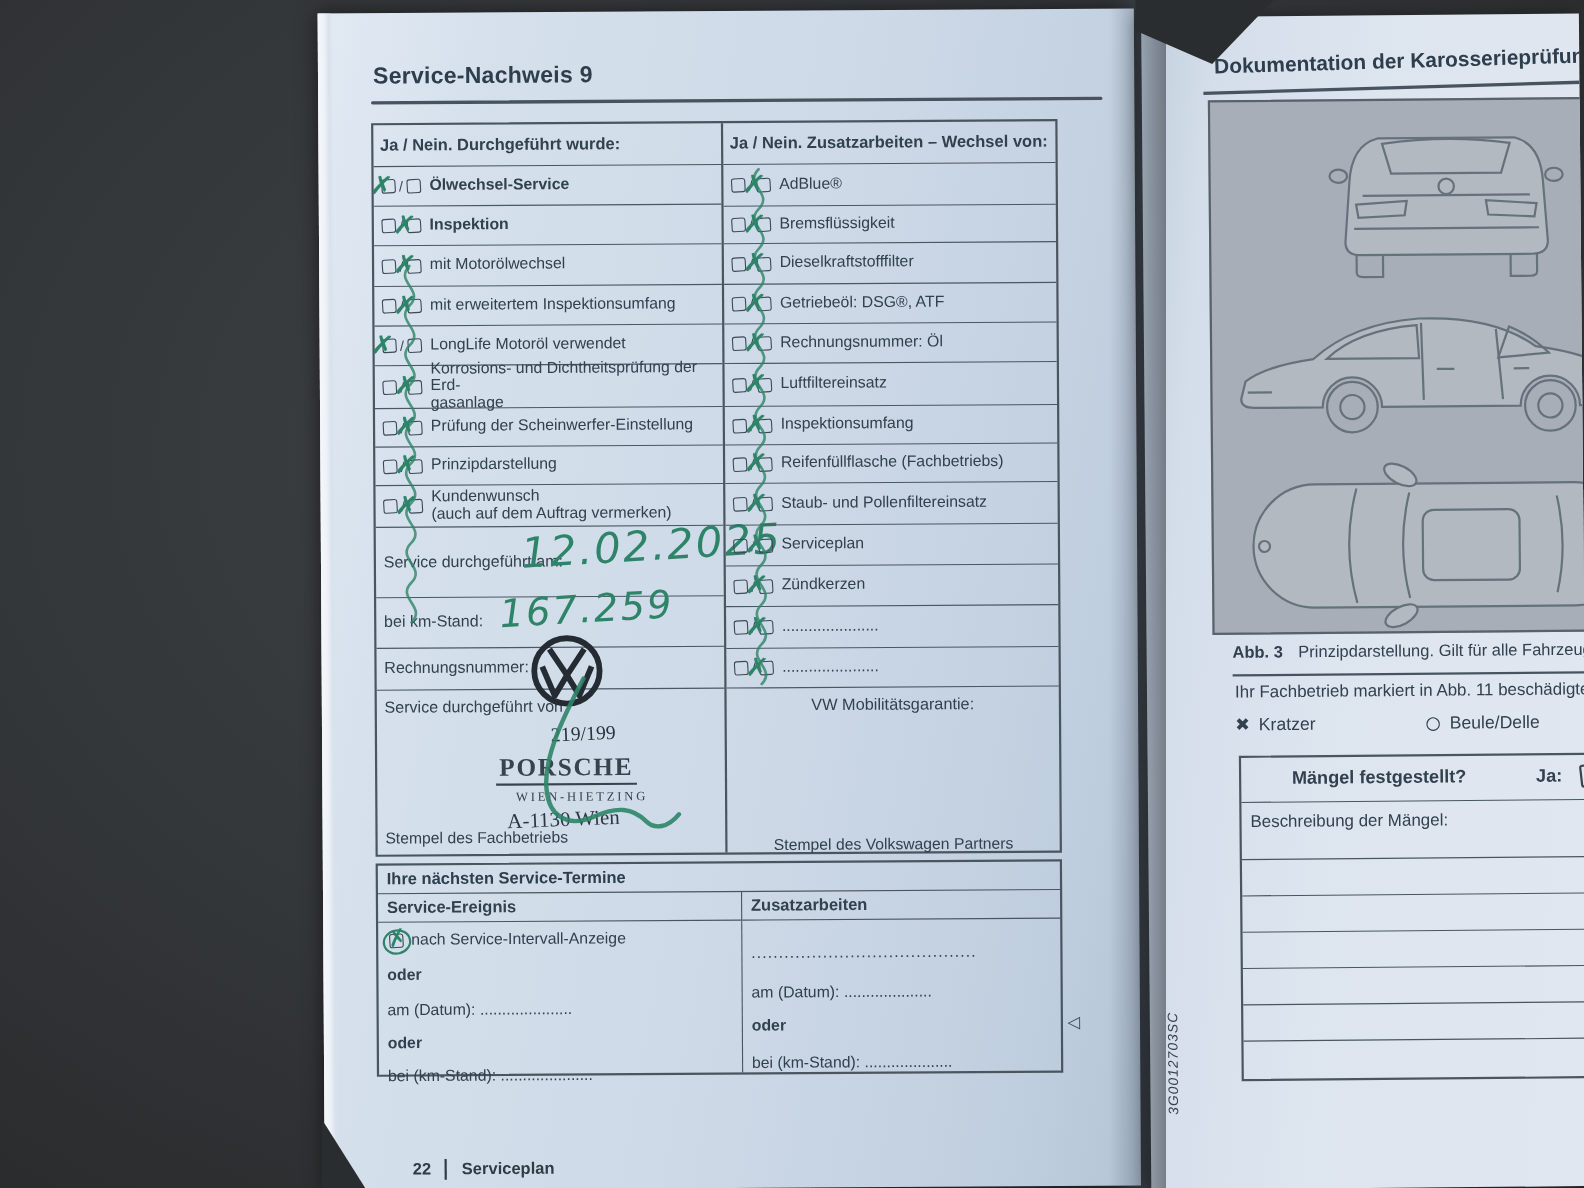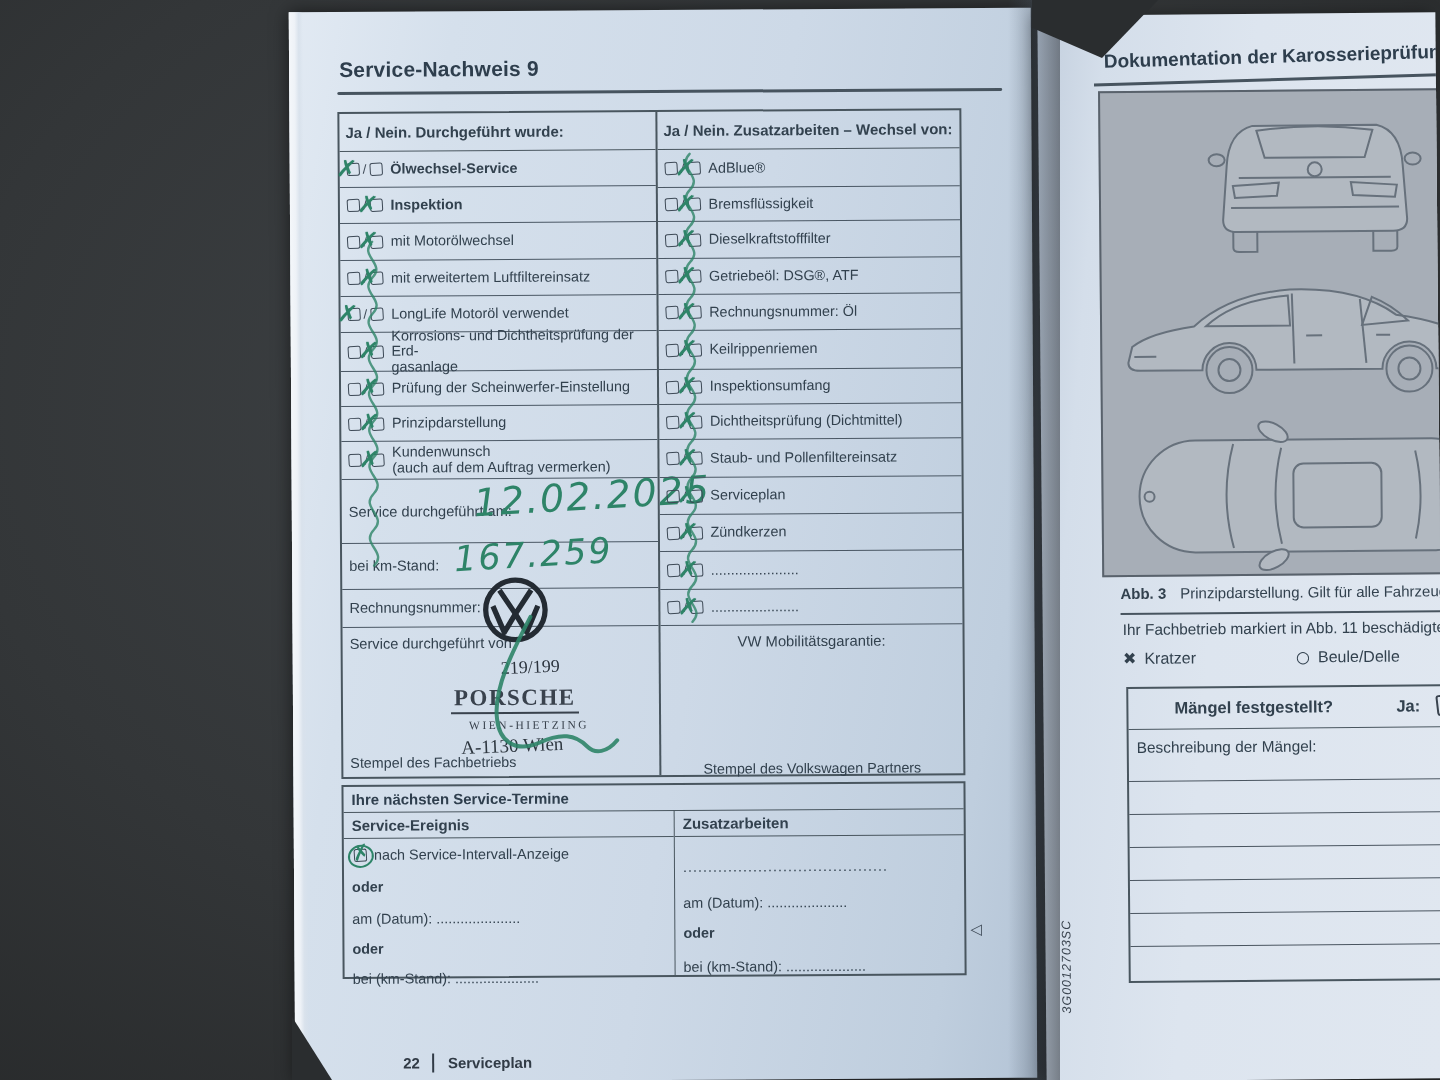--- a/index.html
+++ b/index.html
@@ -48,21 +48,21 @@
   .nt-cols{position:absolute;left:0;top:26px;right:0;bottom:0;}
   .nt-colL{position:absolute;left:0;top:0;width:330px;bottom:0;border-right:1.6px solid #49565f;}
   .nt-colR{position:absolute;left:331px;top:0;right:0;bottom:0;}
   .nt-h{height:25px;display:flex;align-items:center;padding-left:8px;font-weight:bold;font-size:15px;border-bottom:1.6px solid #49565f;}
   .nt-line{position:absolute;left:8px;font-size:14.4px;}
   .nt-bold{font-weight:bold;}
   .circmark{position:absolute;width:22px;height:19px;border:2px solid #2e8468;border-radius:50%;transform:rotate(-12deg);}
   .circmark .x{position:absolute;left:3px;top:-6px;font-size:21px;color:#2e8468;font-family:"DejaVu Sans",sans-serif;font-weight:bold;}
   .cont-tri{position:absolute;left:676px;top:912px;font-size:15px;color:#3f4b58;font-family:"DejaVu Sans",sans-serif;}
   .footer{position:absolute;left:80px;top:1042px;display:flex;align-items:center;font-size:15px;color:#313b46;}
-  .footer .num{font-weight:bold;margin-left:28px;}
+  .footer .num{font-weight:bold;}
   .footer .bar{width:2px;height:19px;background:#313b46;margin:0 14px 0 12px;}
   .footer .name{font-weight:bold;}
 
   
   .gutter{position:absolute;left:1008px;top:0;width:52px;height:1080px;
     background:linear-gradient(90deg,rgba(90,104,120,0) 0%,rgba(70,82,96,.35) 55%,rgba(40,46,54,.55) 100%);z-index:4;}
   .gutter-dark-top{position:absolute;left:1018px;top:0;width:140px;height:66px;background:#2a2d2f;
     clip-path:polygon(10% 0,100% 0,60% 88%,10% 42%);z-index:5;}
 
   
@@ -128,21 +128,21 @@
           <span class="slash">/</span>
           <span class="cb"></span>
         <span class="mark">✗</span>
         <span class="lbl">mit Motorölwechsel</span>
       </div>
       <div class="trow check-nein" style="height:36px">
         <span class="cb"></span>
           <span class="slash">/</span>
           <span class="cb"></span>
         <span class="mark">✗</span>
-        <span class="lbl">mit erweitertem Luftfiltereinsatz</span>
+        <span class="lbl">mit erweitertem Inspektionsumfang</span>
       </div>
       <div class="trow check-ja" style="height:36px">
         <span class="cb"></span>
           <span class="slash">/</span>
           <span class="cb"></span>
         <span class="mark">✗</span>
         <span class="lbl">LongLife Motoröl verwendet</span>
       </div>
       <div class="trow check-nein" style="height:39px">
         <span class="cb"></span>
@@ -248,35 +248,35 @@
           <span class="slash">/</span>
           <span class="cb"></span>
         <span class="mark">✗</span>
         <span class="lbl">Rechnungsnummer: Öl</span>
       </div>
       <div class="trow check-nein" style="height:39px">
         <span class="cb"></span>
           <span class="slash">/</span>
           <span class="cb"></span>
         <span class="mark">✗</span>
-        <span class="lbl">Keilrippenriemen</span>
+        <span class="lbl">Luftfiltereinsatz</span>
       </div>
       <div class="trow check-nein" style="height:35px">
         <span class="cb"></span>
           <span class="slash">/</span>
           <span class="cb"></span>
         <span class="mark">✗</span>
         <span class="lbl">Inspektionsumfang</span>
       </div>
       <div class="trow check-nein" style="height:35px">
         <span class="cb"></span>
           <span class="slash">/</span>
           <span class="cb"></span>
         <span class="mark">✗</span>
-        <span class="lbl">Dichtheitsprüfung (Dichtmittel)</span>
+        <span class="lbl">Reifenfüllflasche (Fachbetriebs)</span>
       </div>
       <div class="trow check-nein" style="height:38px">
         <span class="cb"></span>
           <span class="slash">/</span>
           <span class="cb"></span>
         <span class="mark">✗</span>
         <span class="lbl">Staub- und Pollenfiltereinsatz</span>
       </div>
       <div class="trow check-nein" style="height:37px">
         <span class="cb"></span>

